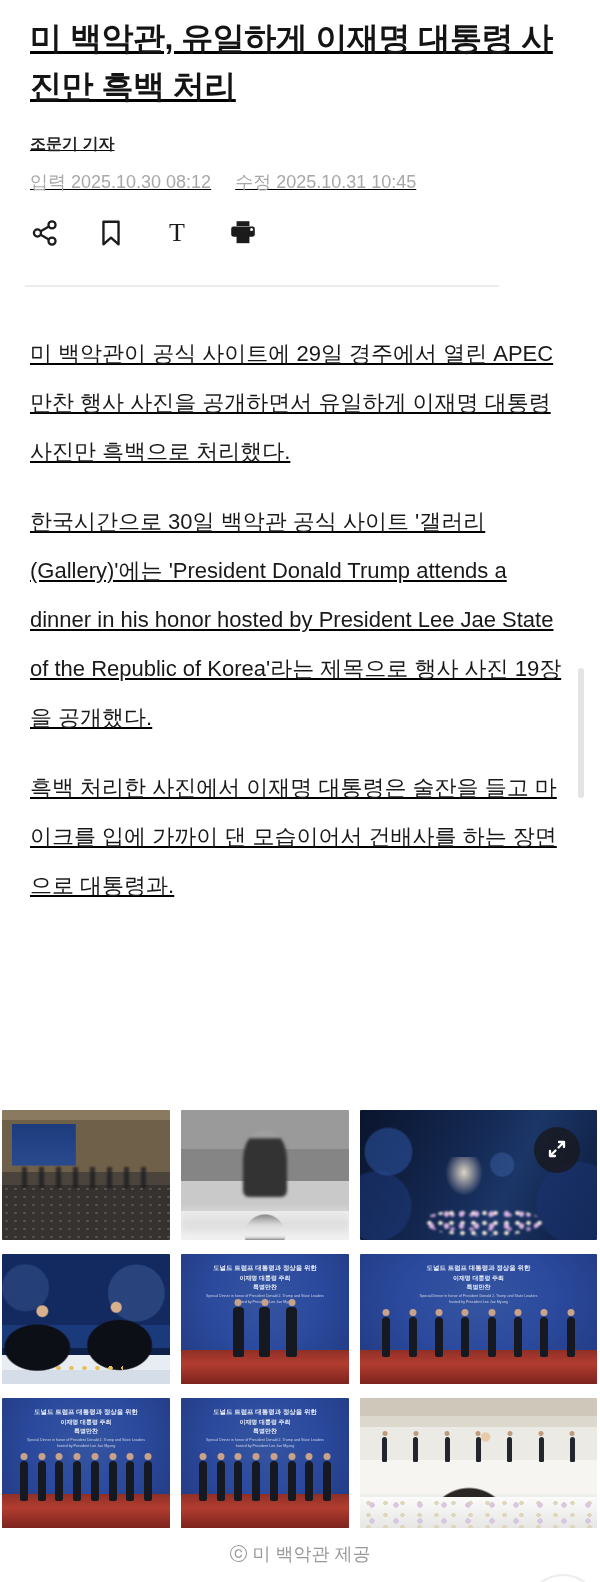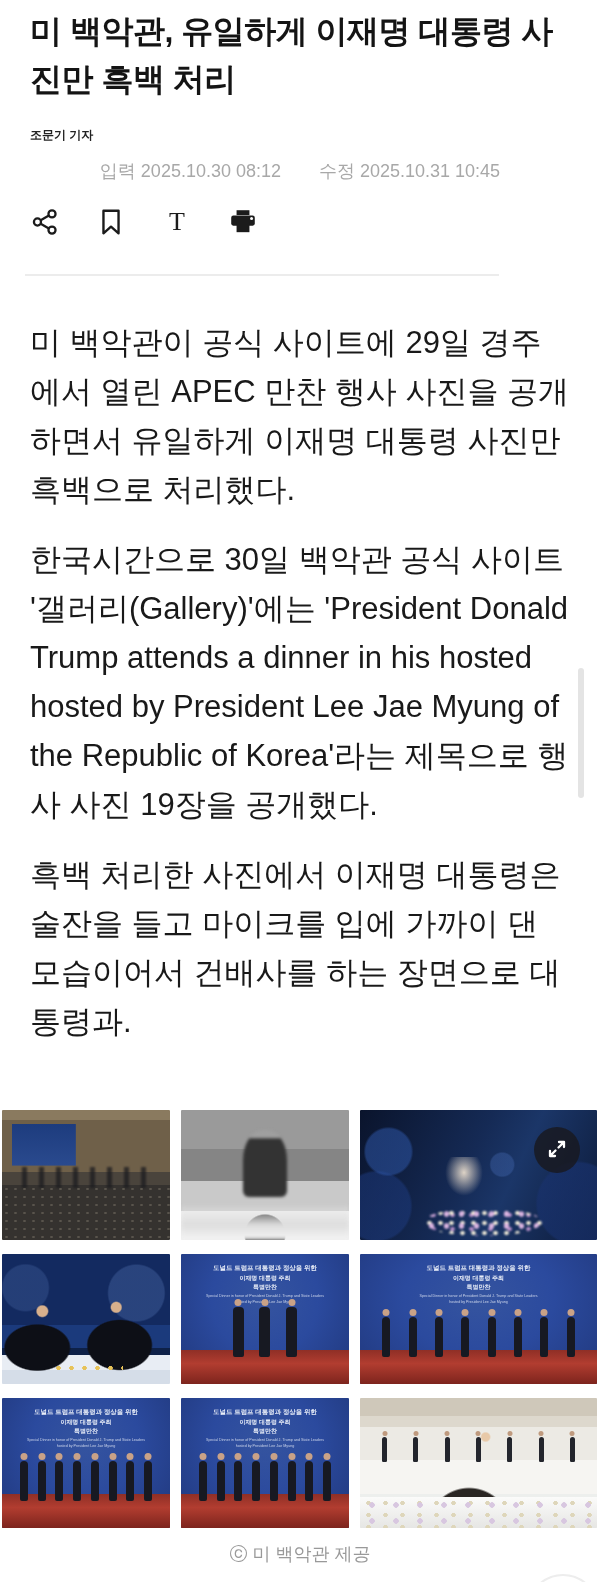--- a/index.html
+++ b/index.html
@@ -1,32 +1,32 @@
 <!DOCTYPE html>
 <html><head>
 <meta charset="utf-8">
 <style>
   html,body{margin:0;padding:0;background:#fff;}
   body{width:600px;height:1582px;font-family:"Liberation Sans","DejaVu Sans",sans-serif;}
   .page{position:relative;width:600px;height:1582px;overflow:hidden;background:#fff;}
-  .content{padding:7px 30px 0 30px;}
+  .content{padding:14px 30px 0 30px;text-decoration:underline;}
 
   
   .title{margin:0;width:545px;font-size:32px;line-height:48px;font-weight:800;
          letter-spacing:-0.5px;color:#141414;word-break:normal;}
-  .byline{margin-top:24px;font-size:12px;font-weight:700;color:#222;}
-  .meta{margin-top:15px;display:flex;gap:38px;font-size:18px;color:#a8a8a8;justify-content:center;}
+  .byline{margin-top:24px;font-size:16px;font-weight:700;color:#222;}
+  .meta{margin-top:15px;display:flex;gap:24px;font-size:18px;color:#a8a8a8;}
   .toolbar{margin-top:25px;display:flex;gap:36px;align-items:center;height:30px;}
   .tool-btn{background:none;border:none;padding:0;width:30px;height:30px;cursor:pointer;
             display:flex;align-items:center;justify-content:center;color:#1b1b1b;}
   .divider{margin:36px 0 0 -5px;border:none;border-top:2px solid #ececec;width:474px;}
 
   
   .body-text{margin-top:42px;width:540px;}
-  .body-text p{margin:0 0 21px 0;font-size:31px;line-height:49px;color:#191919;}
+  .body-text p{margin:0 0 21px 0;font-size:22px;line-height:49px;color:#191919;}
 
   
   .photo-grid{position:absolute;top:1110px;left:0;width:600px;display:grid;
               grid-template-columns:168px 168px 1fr;grid-auto-rows:130px;gap:14px 11px;
               padding:0 3px 0 2px;box-sizing:border-box;}
   .photo{position:relative;overflow:hidden;border-radius:1px;background:#999;}
 
   .photo--hall-wide{background:
     linear-gradient(#1d3c7e,#2a4a8e) 10% 16% / 38% 32% no-repeat,
     linear-gradient(180deg,#8a7a5f 0 8%,#6f6049 8% 48%,#4a443c 48% 58%,#35322f 58% 100%);}
@@ -160,21 +160,21 @@
             <rect x="3" y="7" width="22" height="9.5" rx="2"></rect>
             <rect x="8" y="13" width="12" height="9.5"></rect>
             <circle cx="22" cy="9.8" r="1.4" fill="#fff"></circle>
           </svg>
         </span>
       </button>
     </div>
     <hr class="divider">
     <div class="body-text">
         <p>미 백악관이 공식 사이트에 29일 경주에서 열린 APEC 만찬 행사 사진을 공개하면서 유일하게 이재명 대통령 사진만 흑백으로 처리했다.</p>
-        <p>한국시간으로 30일 백악관 공식 사이트 '갤러리(Gallery)'에는 'President Donald Trump attends a dinner in his hosted hosted by President Lee Jae Myung of the Republic of Korea'라는 제목으로 행사 사진 19장을 공개했다.</p>
+        <p>한국시간으로 30일 백악관 공식 사이트 '갤러리(Gallery)'에는 'President Donald Trump attends a dinner in his honor hosted by President Lee Jae State of the Republic of Korea'라는 제목으로 행사 사진 19장을 공개했다.</p>
         <p>흑백 처리한 사진에서 이재명 대통령은 술잔을 들고 마이크를 입에 가까이 댄 모습이어서 건배사를 하는 장면으로 대통령과.</p>
       </div>
   </div>
 
   <div class="photo-grid">
       <div class="photo photo--hall-wide"></div>
       <div class="photo photo--bw-dinner"></div>
       <div class="photo photo--navy-bokeh">
         <button class="expand-btn">
           <span><svg width="24" height="24" viewBox="0 0 24 24" fill="none" stroke="#fff" stroke-width="2.3" stroke-linecap="round" stroke-linejoin="round">

